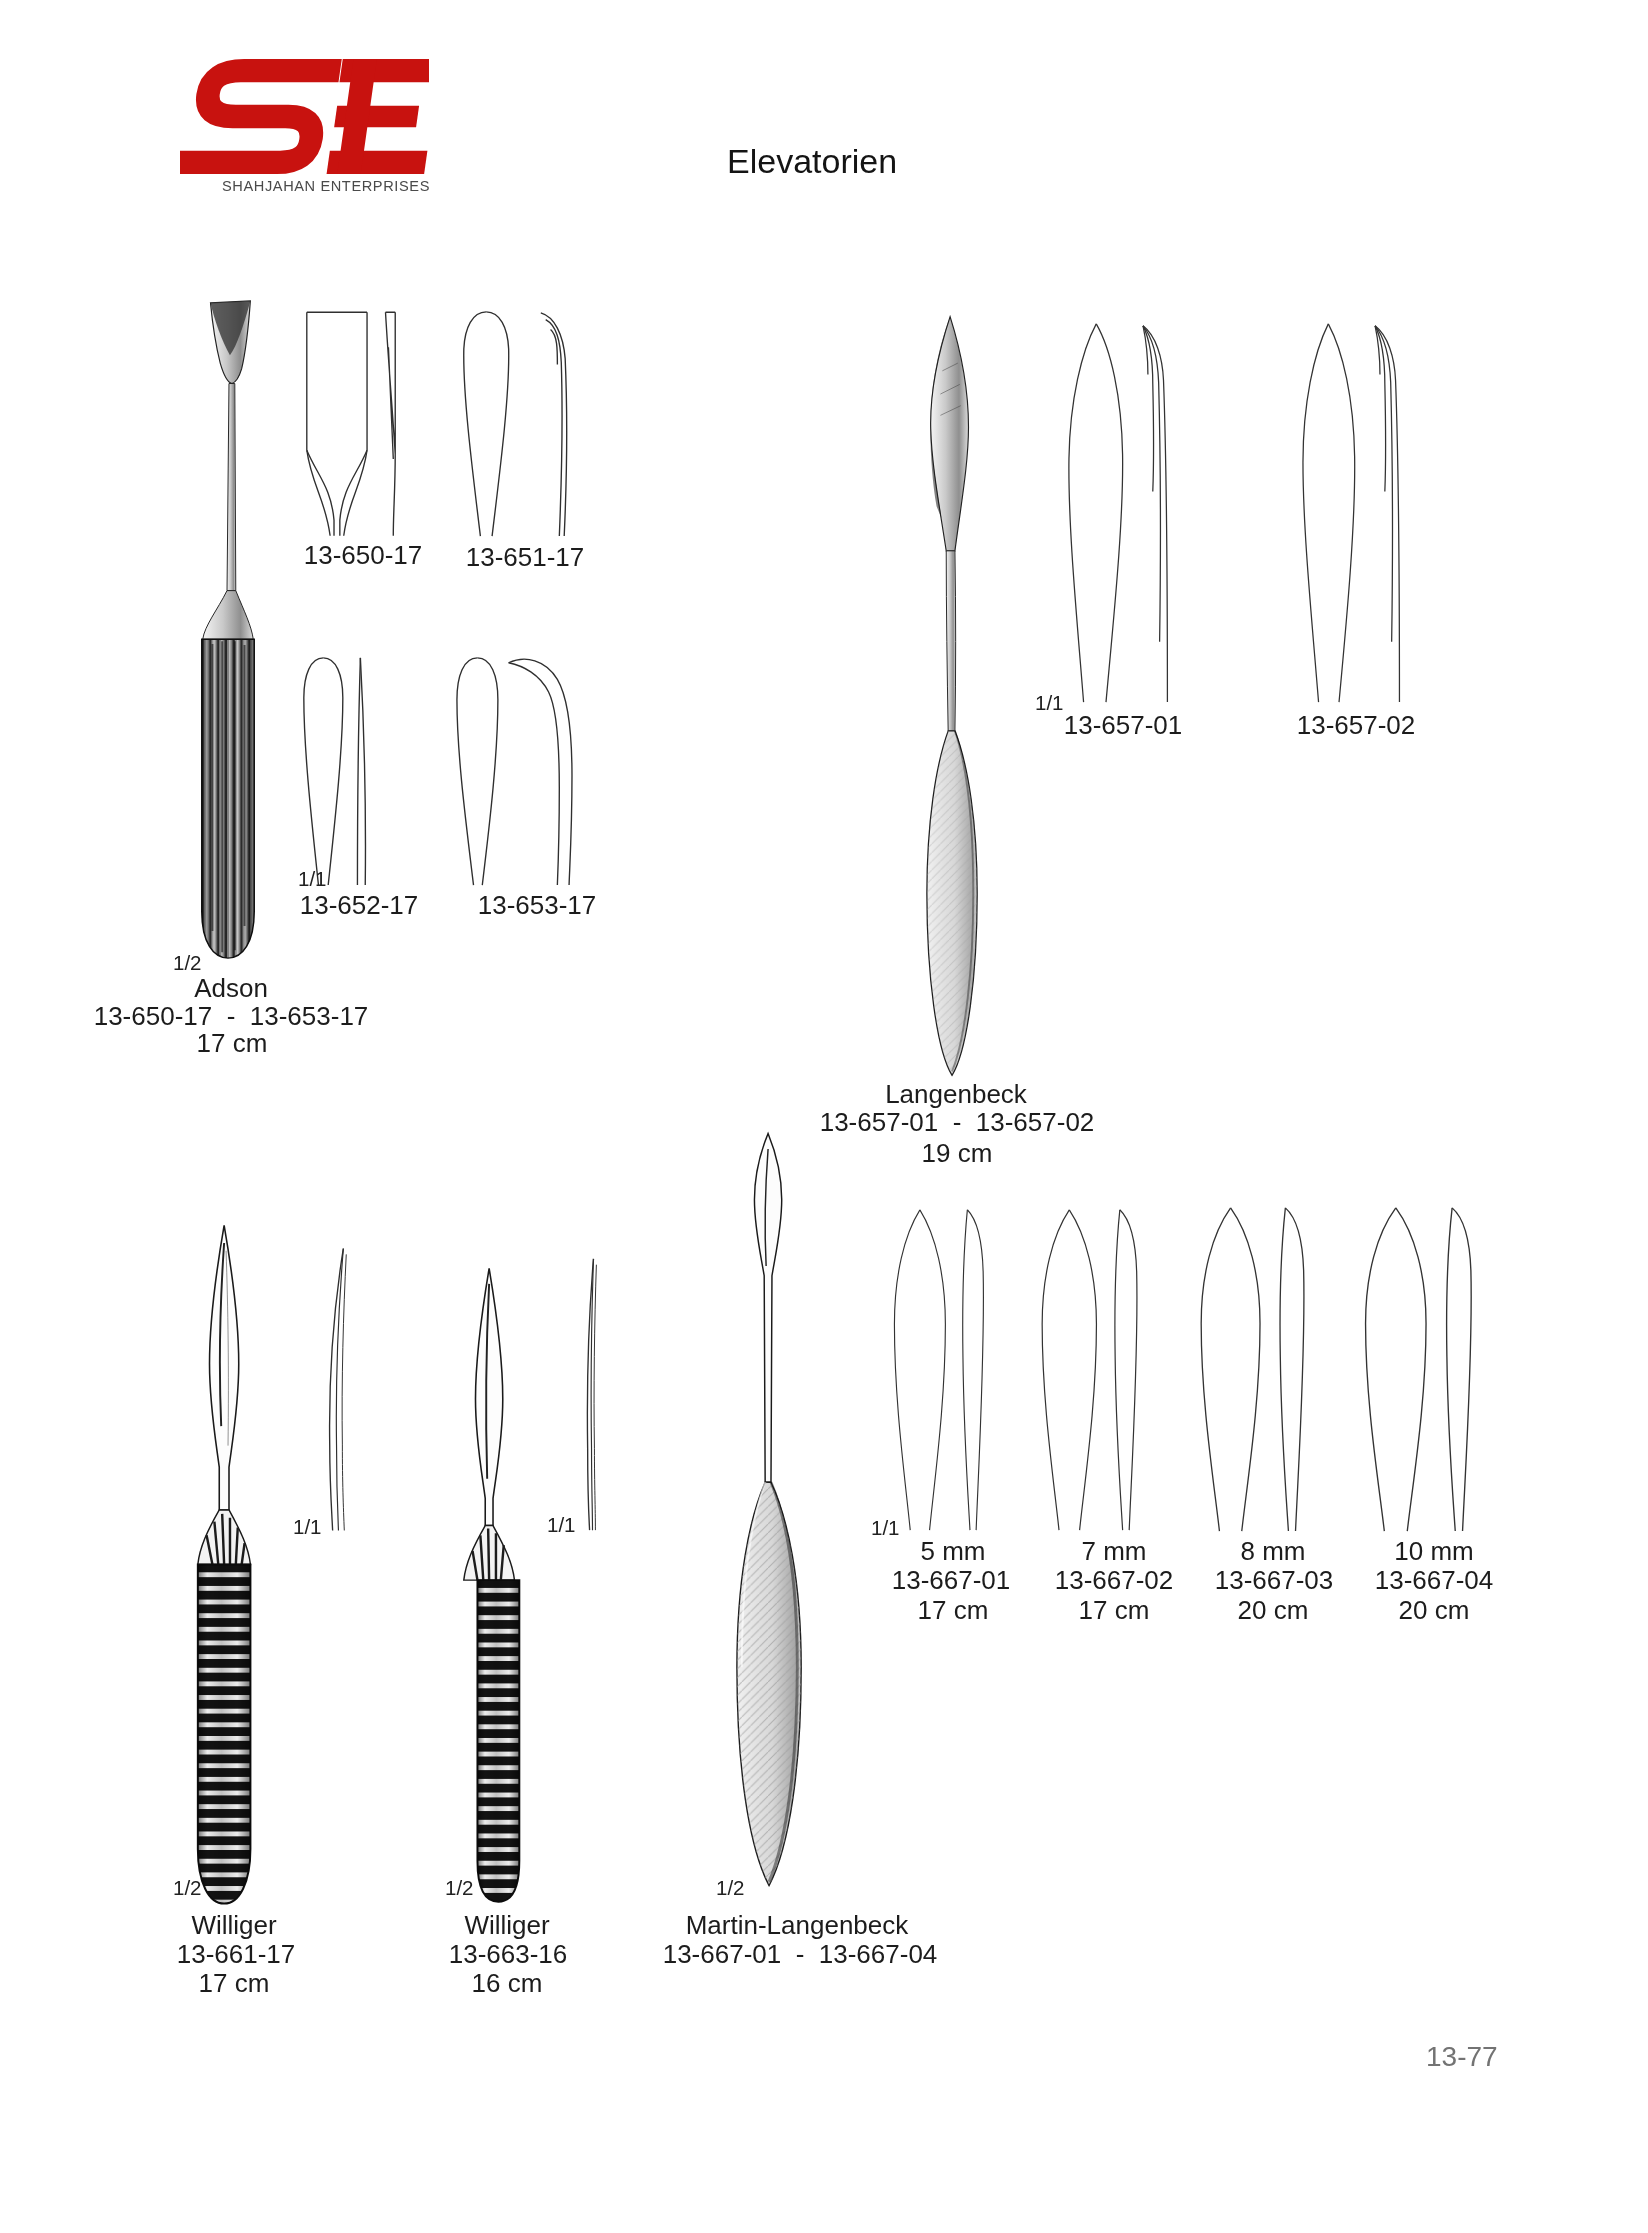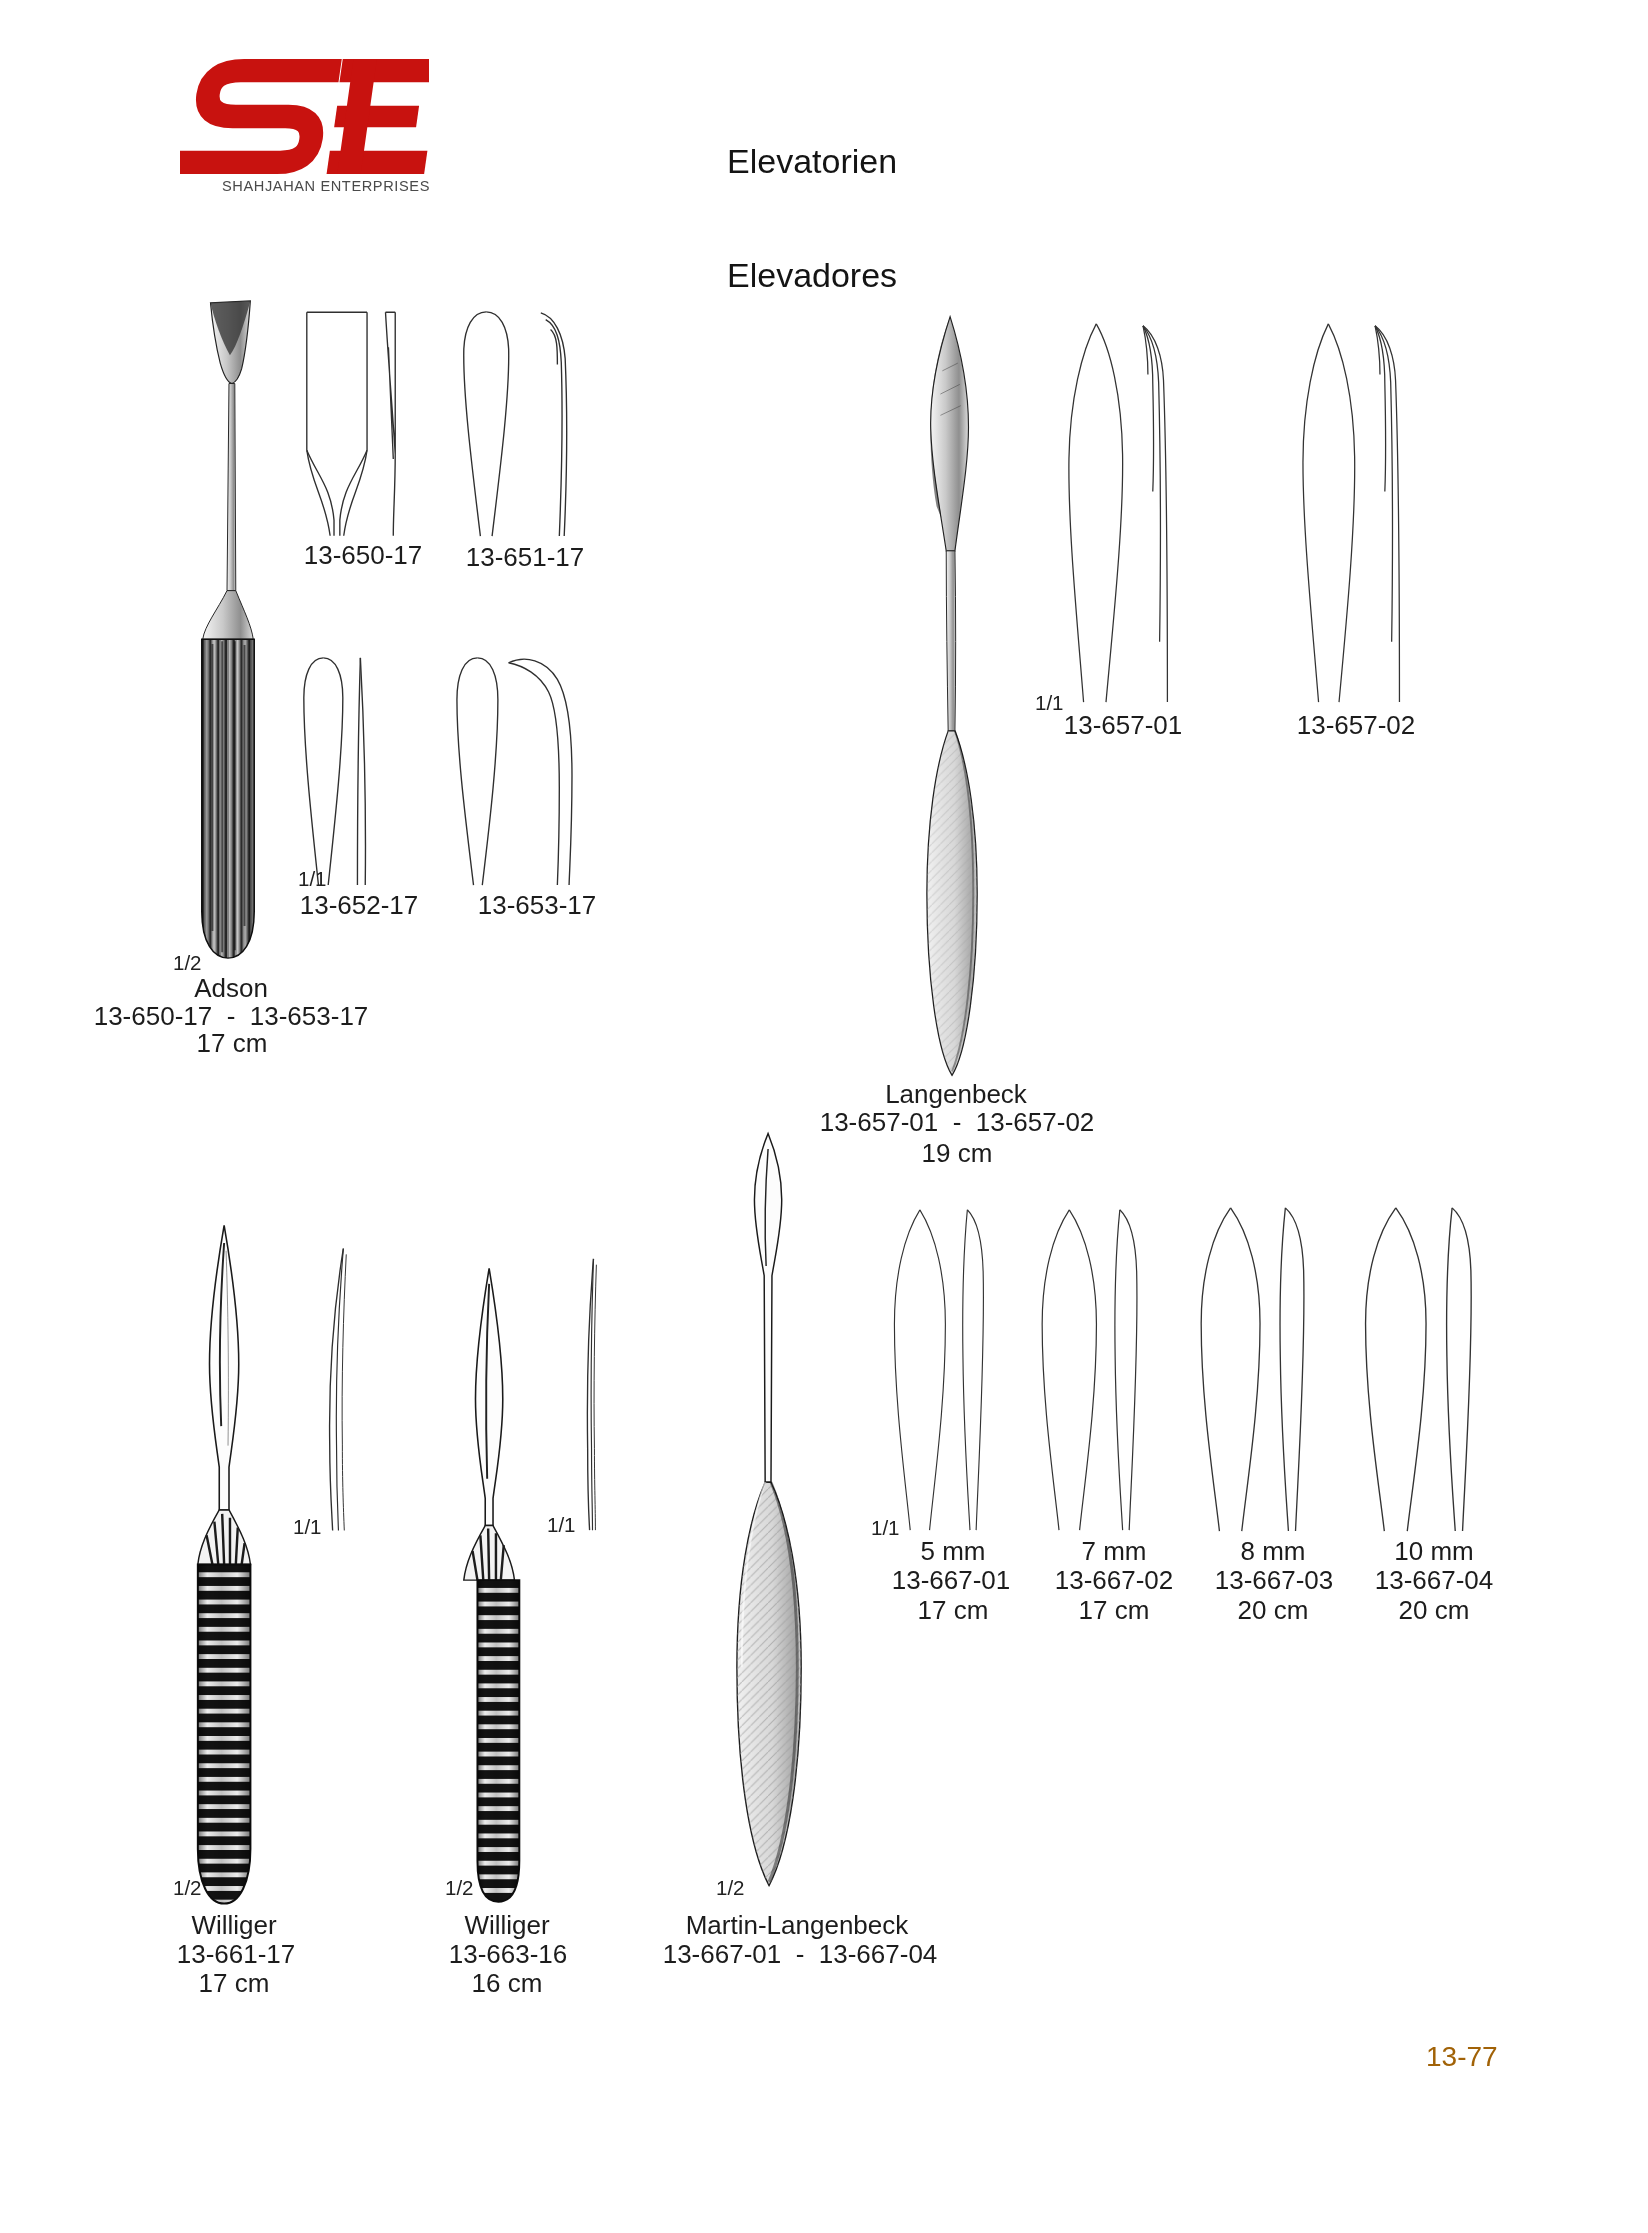--- a/index.html
+++ b/index.html
@@ -5,21 +5,21 @@
   html,body{margin:0;padding:0;background:#888;}
   .page{position:relative;width:1648px;height:2233px;background:#ffffff;overflow:hidden;
         font-family:"Liberation Sans",sans-serif;color:#1c1c1c;}
   .abs{position:absolute;}
   .lbl{position:absolute;font-size:26px;color:#1c1c1c;white-space:pre;line-height:1.1;}
   .c{transform:translateX(-50%);}
   .scl{position:absolute;font-size:20.5px;color:#222;white-space:pre;}
   .hdr{position:absolute;left:727px;top:66px;font-size:34px;line-height:38px;color:#141414;white-space:pre;}
   .logocap{position:absolute;left:178px;top:178px;width:252px;text-align:right;
            font-size:14.6px;letter-spacing:0.6px;color:#4a4a4a;white-space:pre;}
-  .pageno{position:absolute;left:1426px;top:2041px;font-size:28px;color:#a16207;}
+  .pageno{position:absolute;left:1426px;top:2041px;font-size:28px;color:#737373;}
   svg{display:block;}
 </style>
 </head>
 <body>
 
 <div class="page">
 
   <svg class="abs" style="width:0;height:0" aria-hidden="true">
     <defs>
       <linearGradient id="gSteelV" x1="0" y1="0" x2="1" y2="0">
@@ -62,21 +62,20 @@
       <path d="M165 14 h76" stroke-width="24"></path>
       <path d="M165 61 h62" stroke-width="22"></path>
       <path d="M165 108 h76" stroke-width="24"></path>
       <path d="M176 14 v94" stroke-width="24"></path>
     </g>
   </svg>
   <div class="logocap">SHAHJAHAN ENTERPRISES</div>
 
   <div class="hdr">
     <div>Elevatorien</div>
-    <div>Elevadores</div>
   </div>
 
   <svg class="abs" style="left:193px;top:298px" width="70" height="663" viewBox="0 0 72 680">
     <path d="M18,4 L59,2 C57,30 54,55 50,72 C47,82 44,86 40,87 C36,86 32,80 28,66 C24,50 20,25 18,4 Z" fill="url(#gSteelV)" stroke="#222" stroke-width="1.2"></path>
     <path d="M18,4 L59,2 C52,28 45,48 38,58 C30,44 22,22 18,4 Z" fill="#383838" opacity=".8"></path>
     <path d="M37,87 L43,87 L44,300 L35,300 Z" fill="url(#gSteelV)" stroke="#222" stroke-width="1"></path>
     <path d="M35,300 L44,300 C53,322 60,336 62,350 L10,350 C12,336 25,320 35,300 Z" fill="url(#gSteelV)" stroke="#222" stroke-width="1"></path>
     <path d="M9,350 L63,350 L63,630 C63,662 51,678 36,678 C21,678 9,662 9,630 Z" fill="url(#pGrain)" stroke="#111" stroke-width="1.5"></path>
     <path d="M9,350 L63,350 L63,630 C63,662 51,678 36,678 C21,678 9,662 9,630 Z" fill="url(#gShade)"></path>
     <path d="M20,355 V650 M30,352 V672 M43,352 V670 M53,356 V645" stroke="#0e0e0e" stroke-width="2" opacity=".6" fill="none"></path>

